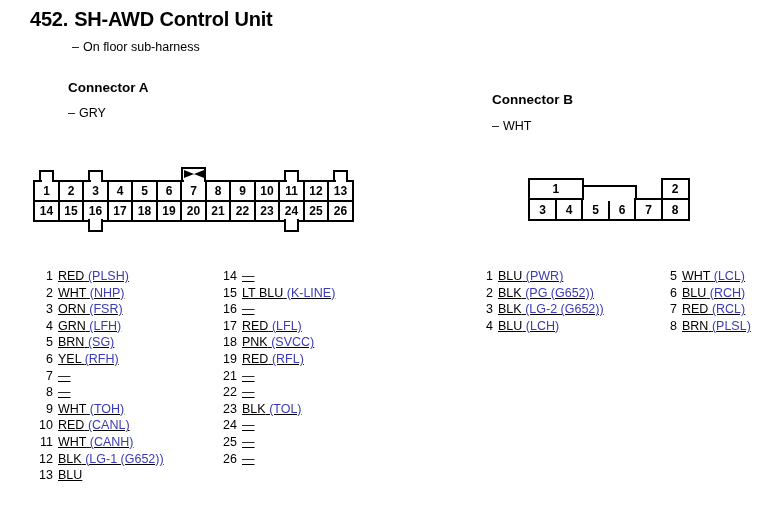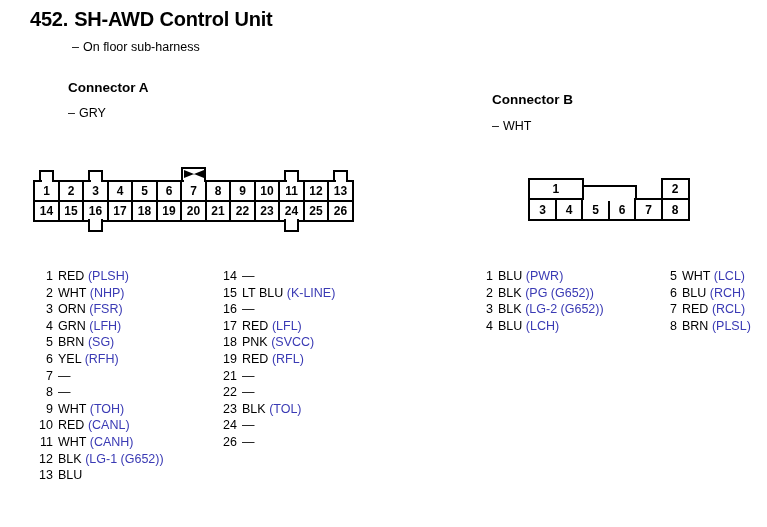--- a/index.html
+++ b/index.html
@@ -92,21 +92,21 @@
   .xbox {
     position: absolute;
     box-sizing: border-box;
     border: 2.5px solid #000;
     border-bottom: none;
     background: #fff;
   }
   .xbox svg { display: block; }
 
   
-  .pinlist { position: absolute; font-size: 12.5px; line-height: 16.6px; }
+  .pinlist { position: absolute; font-size: 12.5px; line-height: 16.6px; text-decoration: underline; }
   .pin-row { white-space: nowrap; position: relative; }
   .pin-num {
     display: inline-block;
     width: 17px;
     text-align: right;
     margin-right: 5px;
   }
   .pin-color { color: #000; }
   .pin-sig   { color: #3a3ab4; }
   .pin-dash  { color: #000; }
@@ -218,20 +218,21 @@
     <div class="pin-row"><span class="pin-num">14</span><span class="pin-dash">—</span></div>
     <div class="pin-row"><span class="pin-num">15</span><span class="pin-color">LT BLU</span> <span class="pin-sig">(K-LINE)</span></div>
     <div class="pin-row"><span class="pin-num">16</span><span class="pin-dash">—</span></div>
     <div class="pin-row"><span class="pin-num">17</span><span class="pin-color">RED</span> <span class="pin-sig">(LFL)</span></div>
     <div class="pin-row"><span class="pin-num">18</span><span class="pin-color">PNK</span> <span class="pin-sig">(SVCC)</span></div>
     <div class="pin-row"><span class="pin-num">19</span><span class="pin-color">RED</span> <span class="pin-sig">(RFL)</span></div>
     <div class="pin-row"><span class="pin-num">21</span><span class="pin-dash">—</span></div>
     <div class="pin-row"><span class="pin-num">22</span><span class="pin-dash">—</span></div>
     <div class="pin-row"><span class="pin-num">23</span><span class="pin-color">BLK</span> <span class="pin-sig">(TOL)</span></div>
     <div class="pin-row"><span class="pin-num">24</span><span class="pin-dash">—</span></div>
+    <div class="pin-row"><span class="pin-num">25</span><span class="pin-dash">—</span></div>
     <div class="pin-row"><span class="pin-num">26</span><span class="pin-dash">—</span></div>
   </div>
 <div class="pinlist" id="listB1">
     <div class="pin-row"><span class="pin-num">1</span><span class="pin-color">BLU</span> <span class="pin-sig">(PWR)</span></div>
     <div class="pin-row"><span class="pin-num">2</span><span class="pin-color">BLK</span> <span class="pin-sig">(PG (G652))</span></div>
     <div class="pin-row"><span class="pin-num">3</span><span class="pin-color">BLK</span> <span class="pin-sig">(LG-2 (G652))</span></div>
     <div class="pin-row"><span class="pin-num">4</span><span class="pin-color">BLU</span> <span class="pin-sig">(LCH)</span></div>
   </div>
 <div class="pinlist" id="listB2">
     <div class="pin-row"><span class="pin-num">5</span><span class="pin-color">WHT</span> <span class="pin-sig">(LCL)</span></div>

